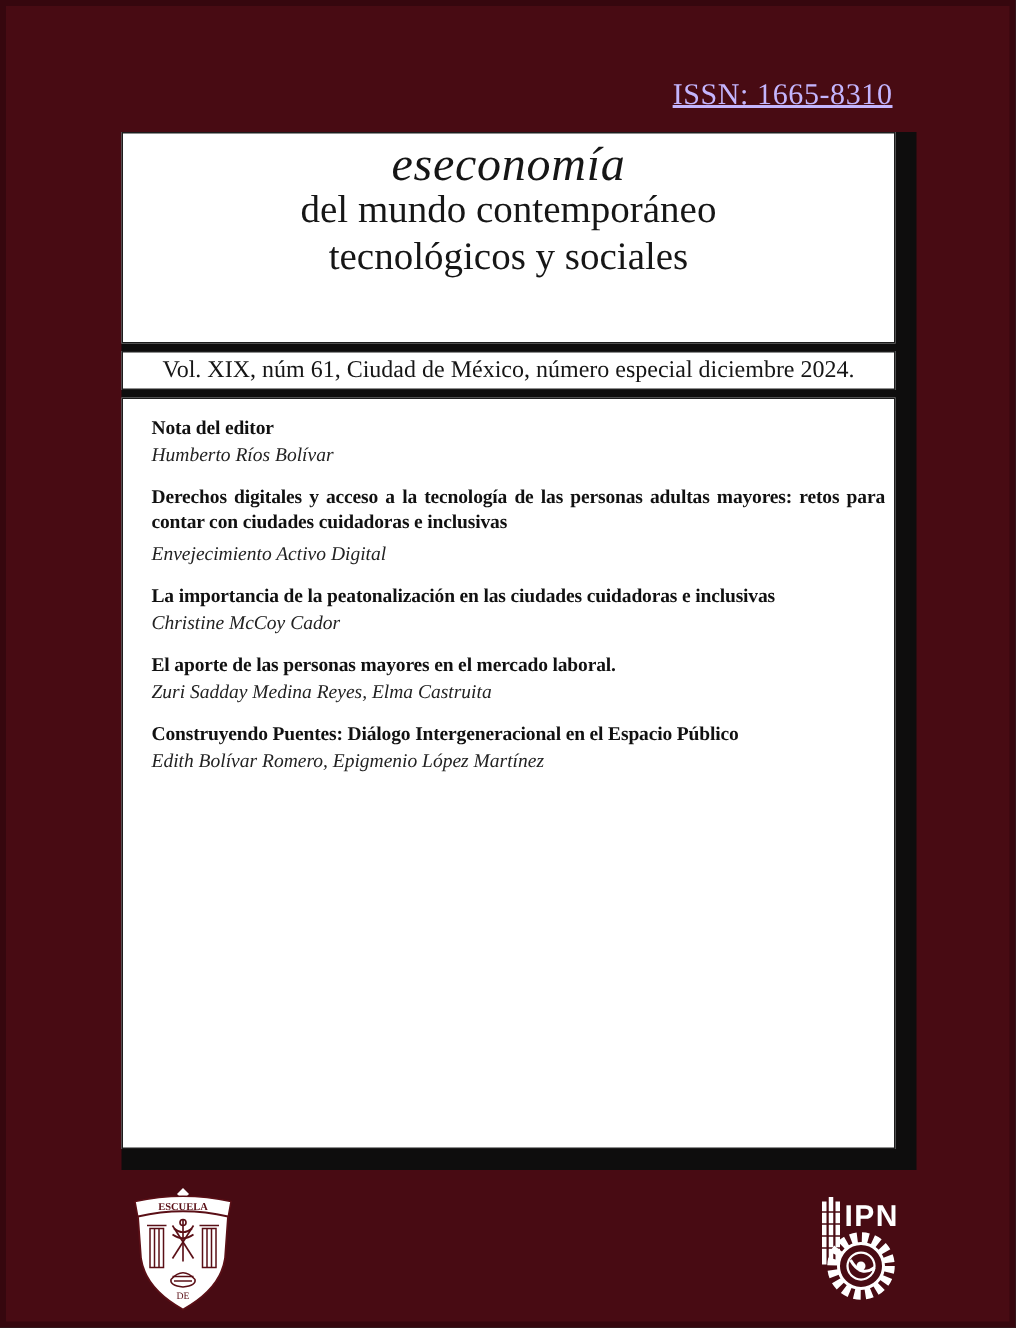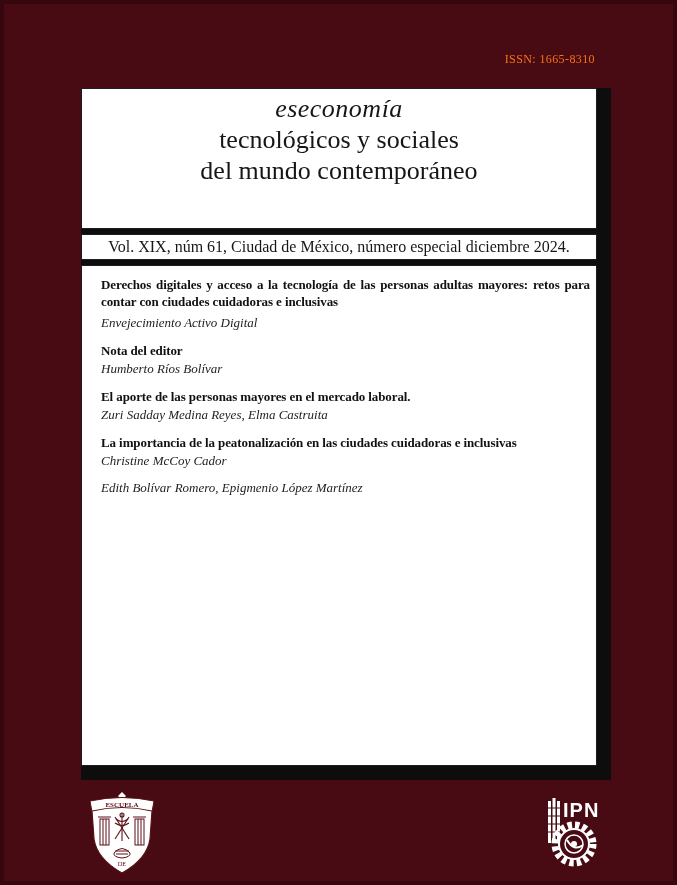--- a/index.html
+++ b/index.html
@@ -6,34 +6,34 @@
   .page{
     position:relative;
     width:677px;height:885px;
     background:#480b13;
     box-shadow:inset 0 0 0 4px #36070e;
     overflow:hidden;
     font-family:"Liberation Serif","DejaVu Serif",serif;
   }
   .issn{
     position:absolute;top:52px;right:82px;
-    color:#f97316;font-size:12px;letter-spacing:.4px;
+    color:#c4b5fd;font-size:20px;letter-spacing:.4px;text-decoration:underline;
   }
   .panel-shadow{
     position:absolute;left:81px;top:88px;width:530px;height:692px;
     background:#0e0d0d;
   }
   .panel{
     position:absolute;left:81px;background:#ffffff;
     border:1px solid #1d1d1d;box-sizing:border-box;width:516px;
     color:#161616;
   }
   .masthead{top:88px;height:141px;text-align:center;padding-top:5px;}
   .journal-name{
-    font-style:italic;font-size:26px;line-height:30px;letter-spacing:.5px;
+    font-style:italic;font-size:32px;line-height:30px;letter-spacing:.5px;
   }
   .subtitle{font-size:26px;line-height:31px;}
   .volume{top:234px;height:26px;text-align:center;font-size:16px;line-height:23px;font-family:Liberation Serif, serif;}
   .toc{top:265px;height:501px;padding:10px 6px 0 19px;}
   .toc-entry{margin-bottom:11px;}
   .toc-title{
     font-weight:bold;font-size:13px;line-height:17px;
     text-align:justify;letter-spacing:-0.1px;color:#111;
   }
   .toc-authors{
@@ -47,46 +47,47 @@
 <body>
 
 <div class="page">
 
   <div class="issn">ISSN: 1665-8310</div>
 
   <div class="panel-shadow"></div>
 
   <div class="panel masthead">
     <div class="journal-name">eseconomía</div>
+    <div class="subtitle">del mundo contemporáneo</div>
     <div class="subtitle">tecnológicos y sociales</div>
-    <div class="subtitle">del mundo contemporáneo</div>
   </div>
 
   <div class="panel volume">
     <span>Vol. XIX, núm 61, Ciudad de México, número especial diciembre 2024.</span>
   </div>
 
   <div class="panel toc">
     <div class="toc-entry">
+      <div class="toc-title">Nota del editor</div>
+      <div class="toc-authors">Humberto Ríos Bolívar</div>
+    </div>
+    <div class="toc-entry">
       <div class="toc-title">Derechos digitales y acceso a la tecnología de las personas adultas mayores: retos para contar con ciudades cuidadoras e inclusivas</div>
       <div class="toc-authors" style="margin-top:5px">Envejecimiento Activo Digital</div>
     </div>
     <div class="toc-entry">
-      <div class="toc-title">Nota del editor</div>
-      <div class="toc-authors">Humberto Ríos Bolívar</div>
+      <div class="toc-title">La importancia de la peatonalización en las ciudades cuidadoras e inclusivas</div>
+      <div class="toc-authors">Christine McCoy Cador</div>
     </div>
     <div class="toc-entry">
       <div class="toc-title">El aporte de las personas mayores en el mercado laboral.</div>
       <div class="toc-authors">Zuri Sadday Medina Reyes, Elma Castruita</div>
     </div>
     <div class="toc-entry">
-      <div class="toc-title">La importancia de la peatonalización en las ciudades cuidadoras e inclusivas</div>
-      <div class="toc-authors">Christine McCoy Cador</div>
-    </div>
-    <div class="toc-entry">
+      <div class="toc-title">Construyendo Puentes: Diálogo Intergeneracional en el Espacio Público</div>
       <div class="toc-authors">Edith Bolívar Romero, Epigmenio López Martínez</div>
     </div>
   </div>
 
   <svg class="logo logo-left" width="76" height="86" viewBox="0 0 76 86" xmlns="http://www.w3.org/2000/svg">
     <path d="M34,4 L38,0 L42,4 L38,8 Z" fill="#ffffff"></path>
     <path d="M6,9 Q38,2 70,9 L68,20 Q38,13 8,20 Z" fill="#ffffff" stroke="#5a0f16" stroke-width="1"></path>
     <text x="38" y="14.5" font-size="7" font-weight="bold" fill="#5a0f16" text-anchor="middle" font-family="Liberation Serif, serif">ESCUELA</text>
     <path d="M8,19 Q38,12 68,19 L66,47 Q63,67 38,81 Q13,67 10,47 Z" fill="#ffffff" stroke="#5a0f16" stroke-width="1.2"></path>
     <g stroke="#5a0f16" stroke-width="1" fill="none">

